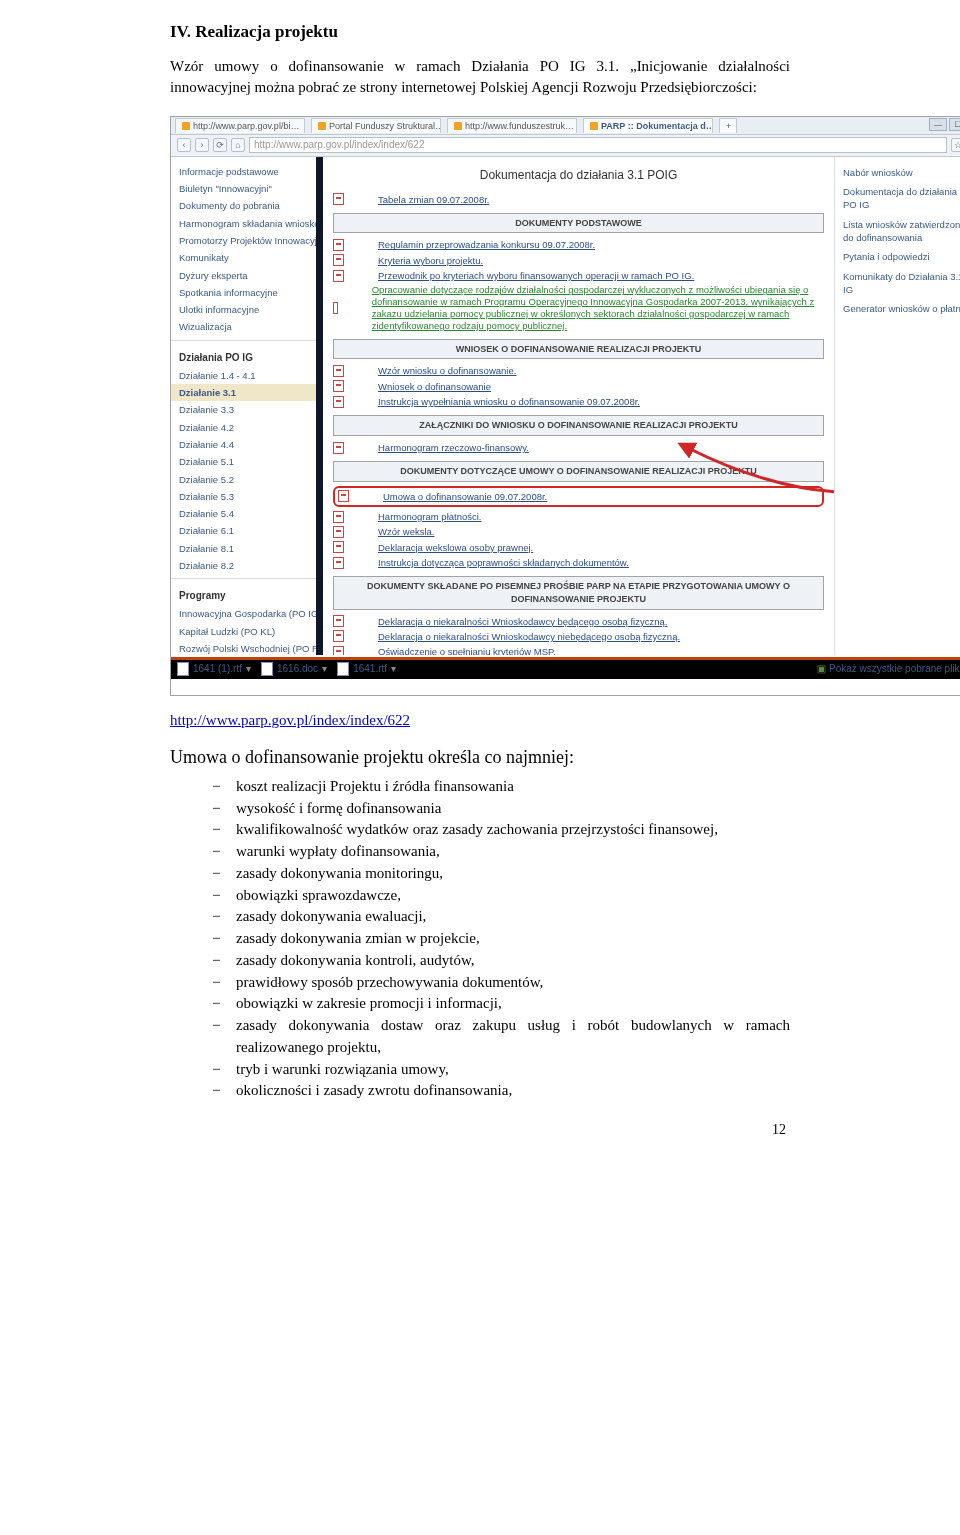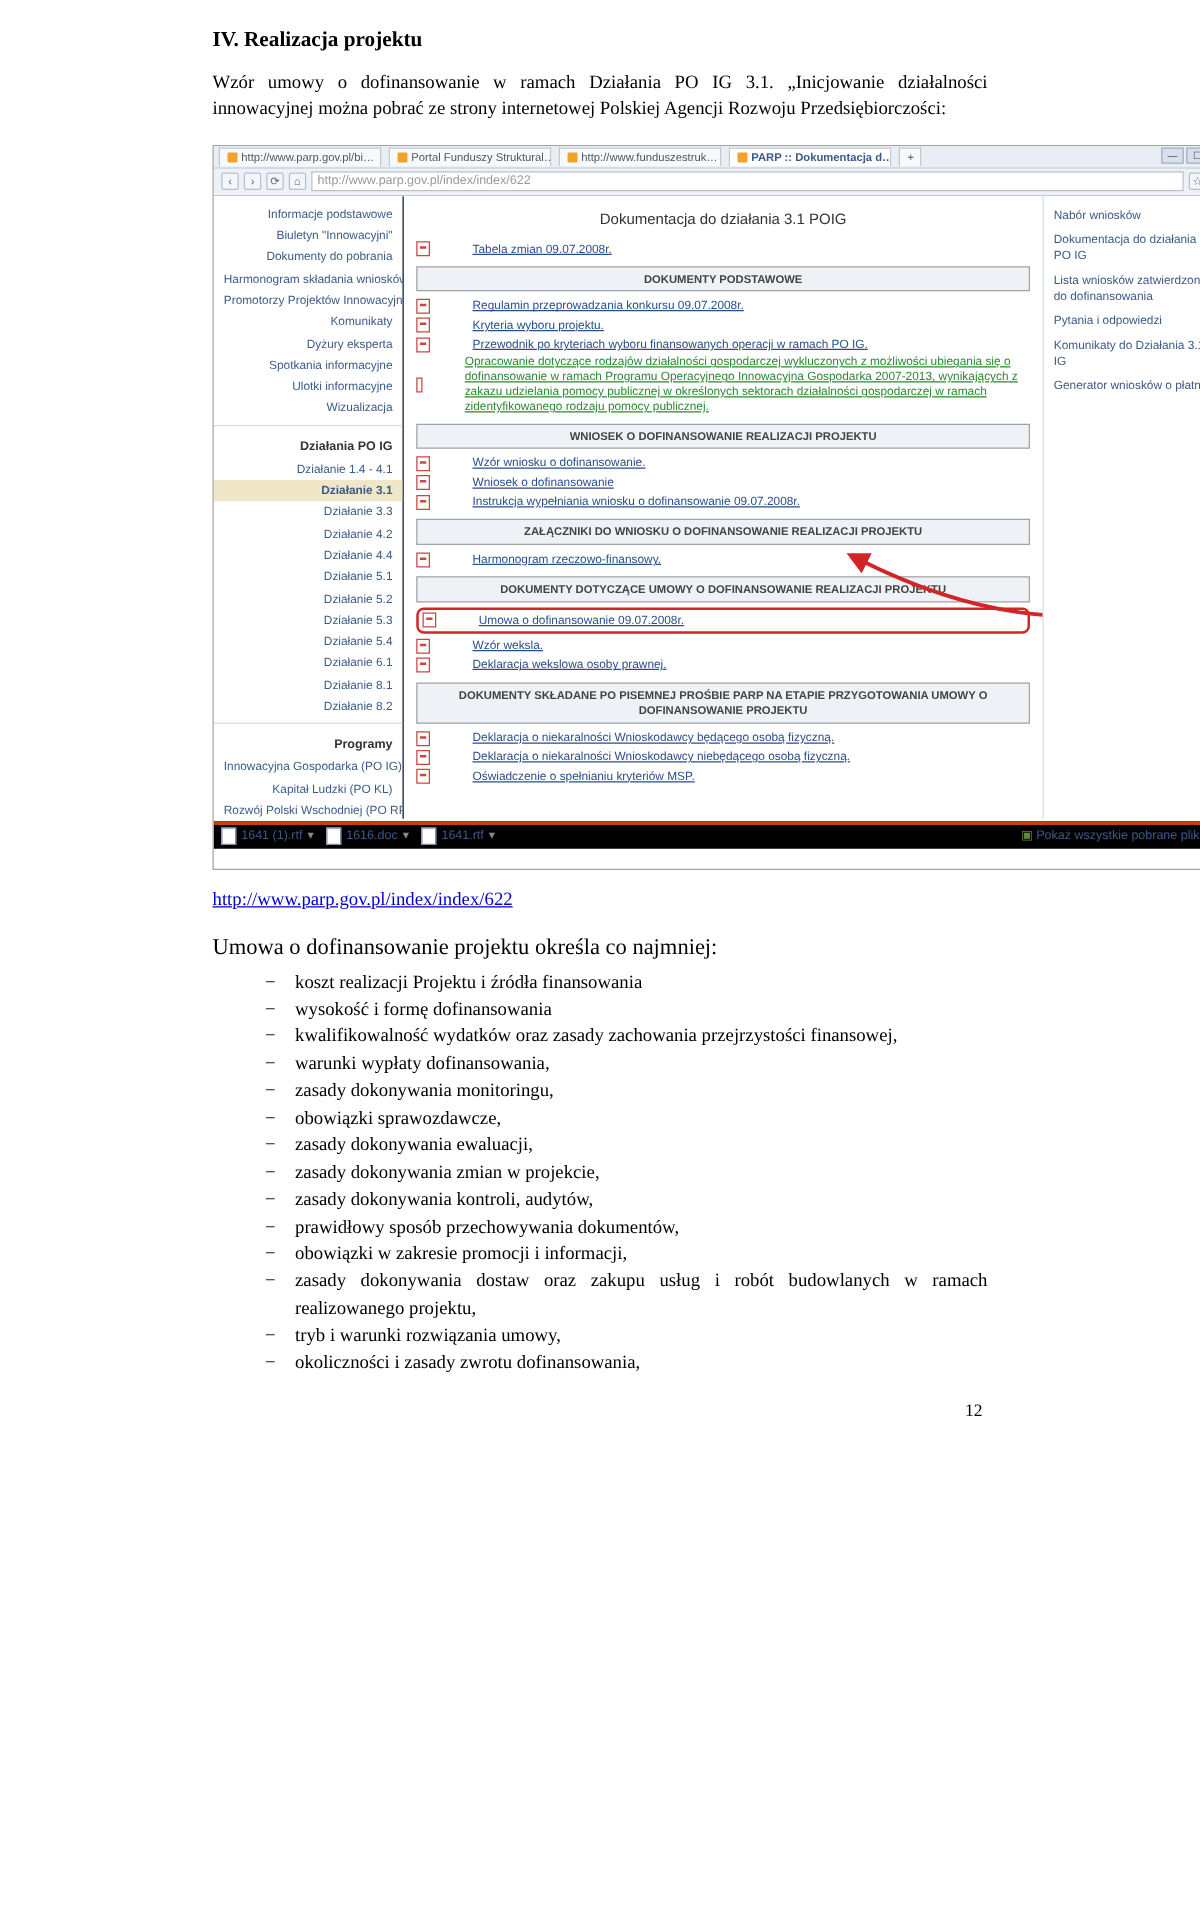--- a/index.html
+++ b/index.html
@@ -118,24 +118,23 @@
     display: flex;
     align-items: center;
   }
   .content-area {
     display: flex;
     height: 498px;
     background: #fff;
   }
   .sidebar {
     width: 152px;
-    border-right: 1px solid #0f172a;
+    border-right: 7px solid #0f172a;
     padding: 6px 0;
     overflow: hidden;
-    text-align: right;
   }
   .side-item {
     padding: 2px 8px;
     color: #3a5b88;
     font-size: 9.5px;
     white-space: nowrap;
   }
   .side-heading {
     padding: 6px 8px 2px 8px;
     font-weight: bold;
@@ -394,25 +393,33 @@
         <div class="section-bar">DOKUMENTY DOTYCZĄCE UMOWY O DOFINANSOWANIE REALIZACJI PROJEKTU</div>
         <div class="highlight-box">
           <div class="doc-link">
               <span class="pdf"></span>
               <span class="link-line">Umowa o dofinansowanie 09.07.2008r.</span>
             </div>
         </div>
         <div id="links-umowa-rest">
             <div class="doc-link">
               <span class="pdf"></span>
+              <span class="link-line">Harmonogram płatności.</span>
+            </div>
+            <div class="doc-link">
+              <span class="pdf"></span>
               <span class="link-line">Wzór weksla.</span>
             </div>
             <div class="doc-link">
               <span class="pdf"></span>
               <span class="link-line">Deklaracja wekslowa osoby prawnej.</span>
+            </div>
+            <div class="doc-link">
+              <span class="pdf"></span>
+              <span class="link-line">Instrukcja dotycząca poprawności składanych dokumentów.</span>
             </div>
           </div>
         <div class="section-bar">DOKUMENTY SKŁADANE PO PISEMNEJ PROŚBIE PARP NA ETAPIE PRZYGOTOWANIA UMOWY O DOFINANSOWANIE PROJEKTU</div>
         <div id="links-skladane">
             <div class="doc-link">
               <span class="pdf"></span>
               <span class="link-line">Deklaracja o niekaralności Wnioskodawcy będącego osobą fizyczną.</span>
             </div>
             <div class="doc-link">
               <span class="pdf"></span>

